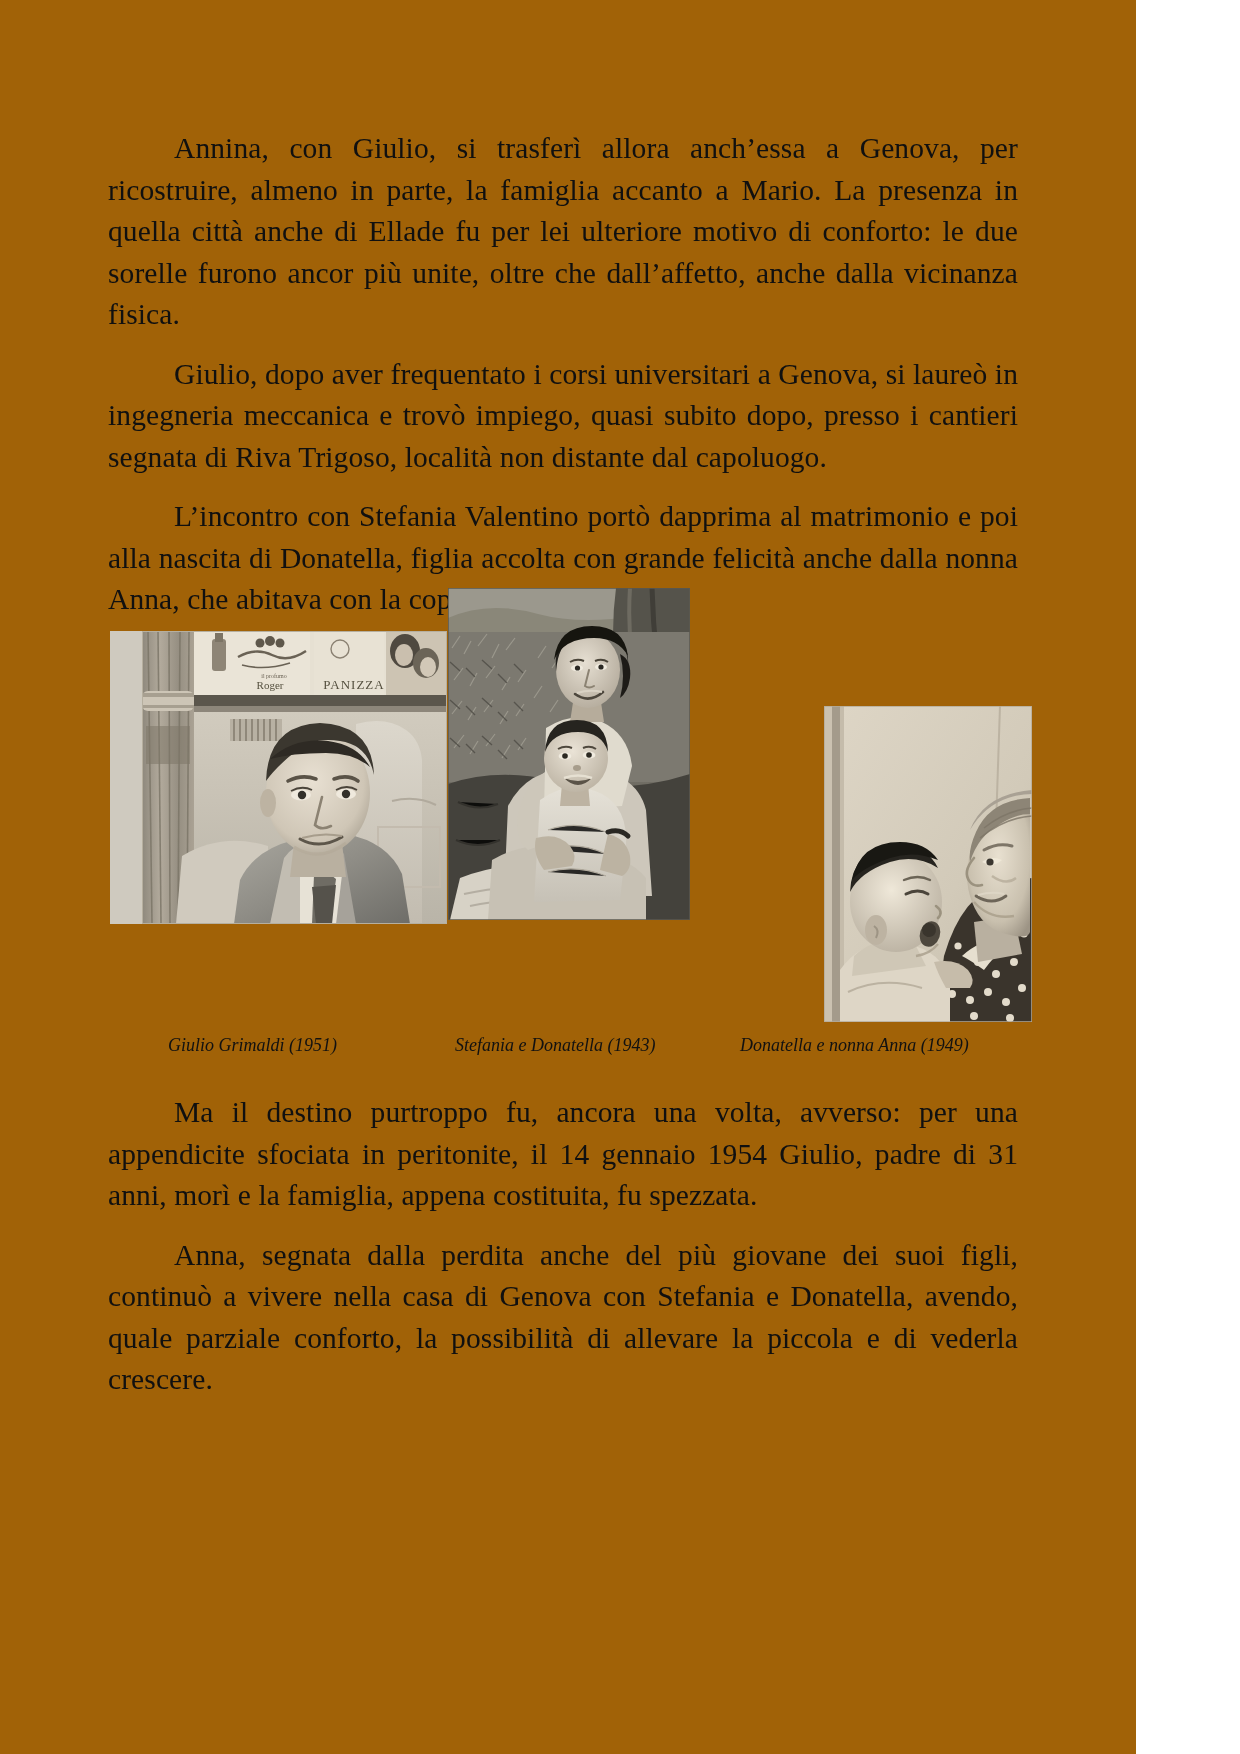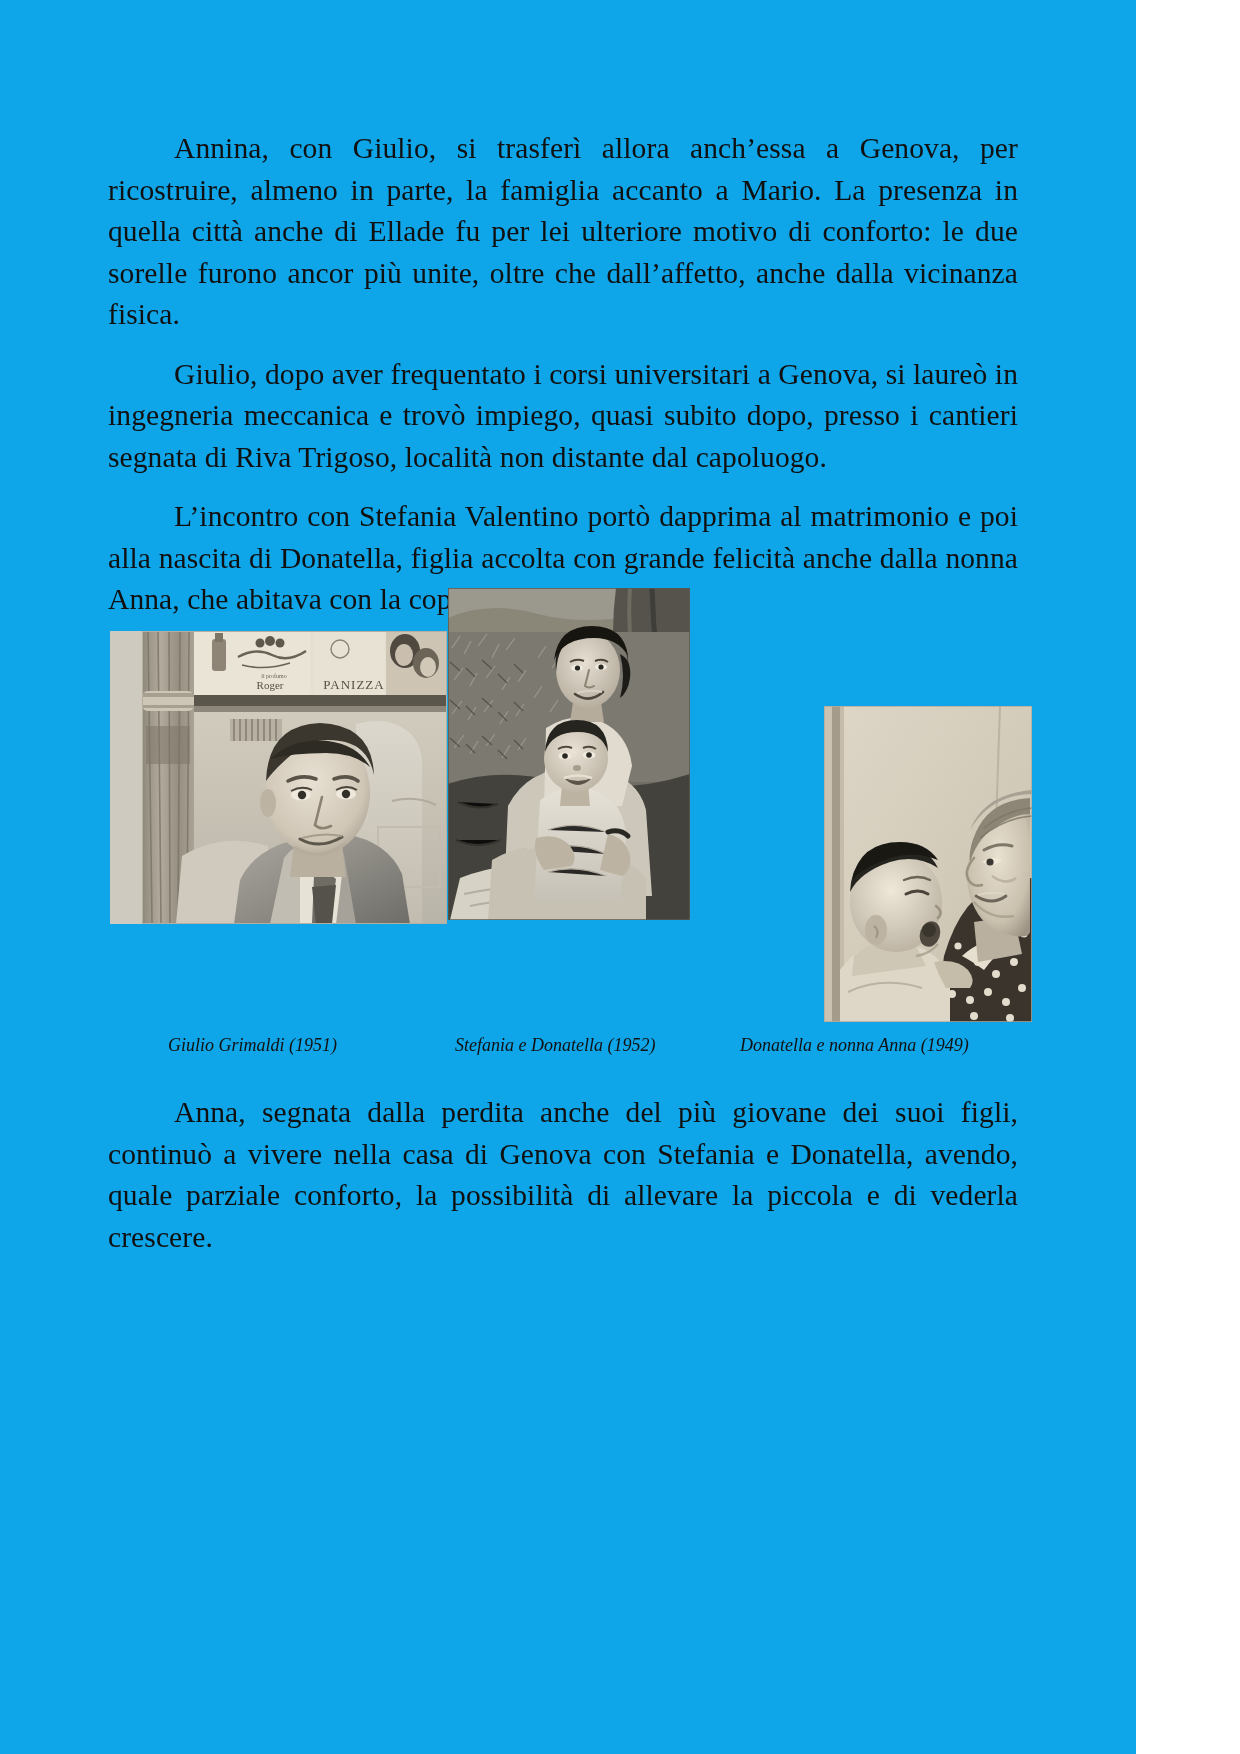--- a/index.html
+++ b/index.html
@@ -13,21 +13,21 @@
     position: relative;
     font-family: "Liberation Serif", "DejaVu Serif", serif;
     color: #0a0a0a;
     overflow: hidden;
   }
   .page {
     position: absolute;
     left: 0; top: 0;
     width: 1136px;
     height: 1754px;
-    background: #0ea5e9;
+    background: #a16207;
   }
   .content {
     position: absolute;
     left: 108px;
     top: 128px;
     width: 910px;
   }
   p.body-par {
     margin: 0 0 0 0;
     font-size: 29.5px;
@@ -329,21 +329,21 @@
         <path d="M135 160 q7 -3 13 1" stroke="#4e483d" stroke-width="2" fill="none"></path>
 
         <ellipse cx="129" cy="180" rx="4" ry="3" fill="#a79d8c"></ellipse>
 
         <path d="M116 190 q14 14 28 0 q-14 6 -28 0 z" fill="#5a5348"></path>
         <path d="M116 190 q14 -5 28 0" stroke="#e6e0d2" stroke-width="2.4" fill="none"></path>
 
         <rect x="0" y="0" width="242" height="332" fill="none" stroke="#5b584f" stroke-width="1.5"></rect>
       </svg>
     </div>
-    <div class="caption" style="left:455px; top:1032px;">Stefania e Donatella (1952)</div>
+    <div class="caption" style="left:455px; top:1032px;">Stefania e Donatella (1943)</div>
 
     <div class="photo" style="left:824px; top:706px; width:208px; height:316px;">
       <svg width="208" height="316" viewBox="0 0 208 316" xmlns="http://www.w3.org/2000/svg">
         <defs>
           <linearGradient id="g3bg" x1="0" y1="0" x2="1" y2="1">
             <stop offset="0%" stop-color="#ded6c6"></stop>
             <stop offset="60%" stop-color="#d2cab9"></stop>
             <stop offset="100%" stop-color="#c1b9a8"></stop>
           </linearGradient>
           <radialGradient id="g3face" cx="50%" cy="40%" r="70%">
@@ -438,17 +438,18 @@
         <path d="M110 256 q22 -4 34 8 q8 10 2 18 l-24 0 q-8 -14 -12 -26 z" fill="#c6bcaa"></path>
 
         <rect x="0" y="0" width="208" height="316" fill="none" stroke="#b4aa98" stroke-width="1.5"></rect>
       </svg>
     </div>
     <div class="caption" style="left:740px; top:1032px;">Donatella e nonna Anna (1949)</div>
 
   </div>
 
   <div class="content" style="top:1092px;">
+    <p class="body-par gap-after">Ma il destino purtroppo fu, ancora una volta, avverso: per una appendicite sfociata in peritonite, il 14 gennaio 1954 Giulio, padre di 31 anni, morì e la famiglia, appena costituita, fu spezzata.</p>
     <p class="body-par">Anna, segnata dalla perdita anche del più giovane dei suoi figli, continuò a vivere nella casa di Genova con Stefania e Donatella, avendo, quale parziale conforto, la possibilità di allevare la piccola e di vederla crescere.</p>
   </div>
 
 
 </div>
 
 </body></html>

